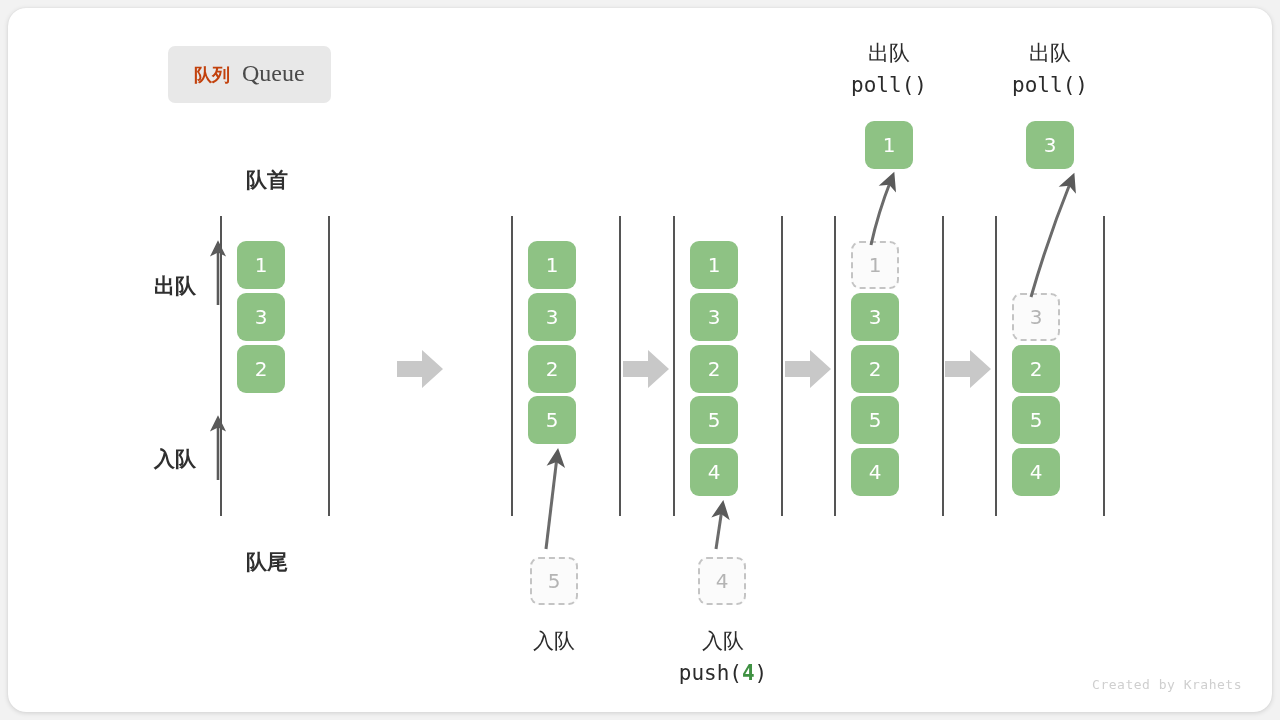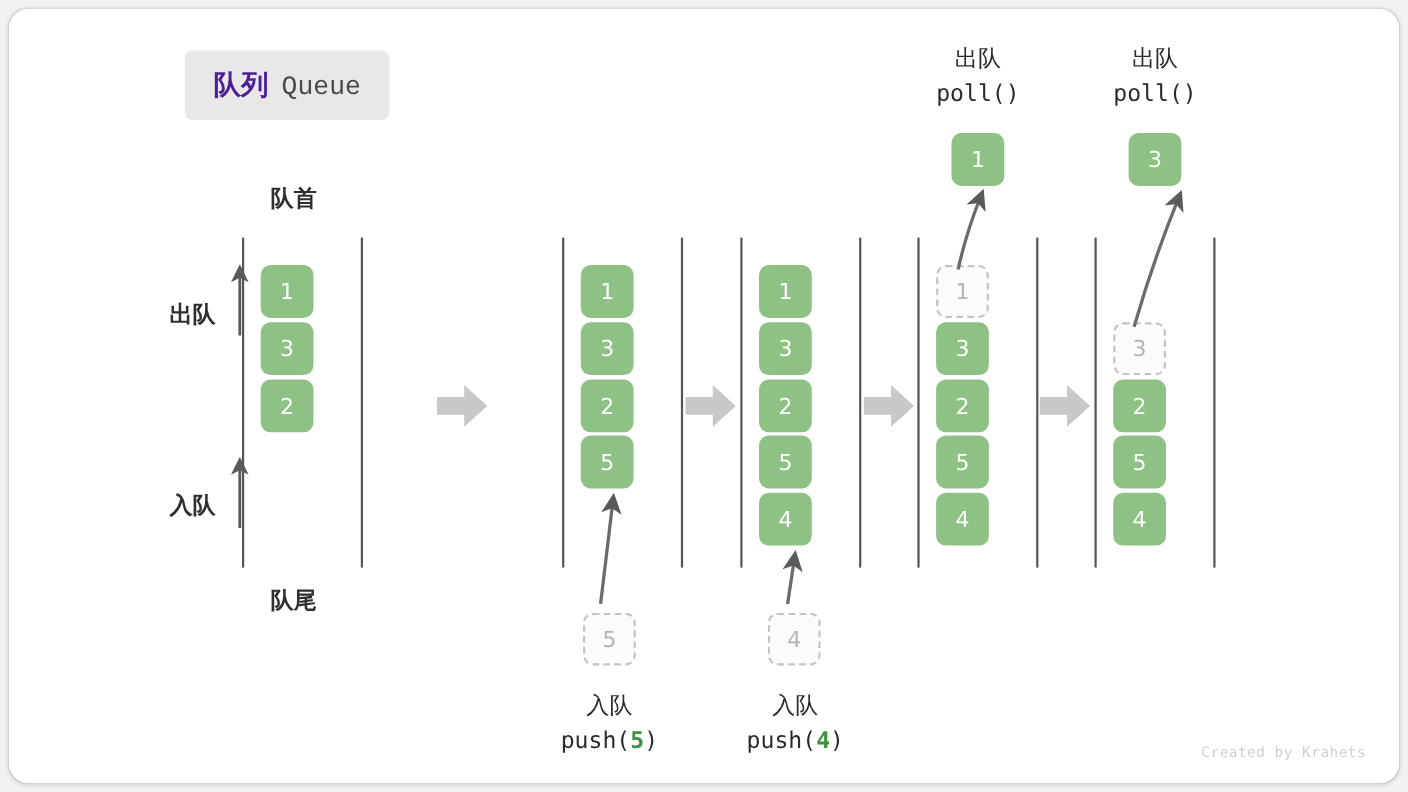--- a/index.html
+++ b/index.html
@@ -30,29 +30,29 @@
     top: 38px;
     padding: 14px 26px 16px 26px;
     background: #e8e8e8;
     border-radius: 7px;
     display: flex;
     align-items: baseline;
     gap: 12px;
     white-space: nowrap;
   }
   #title-badge .cn {
-    font-size: 25px;
+    font-size: 18px;
     font-weight: bold;
-    color: #4c1d95;
+    color: #c2410c;
     font-family: "DejaVu Sans", "Liberation Sans", sans-serif;
   }
   #title-badge .en {
     font-size: 24px;
     color: #4a4a4a;
-    font-family: Liberation Mono, monospace;
+    font-family: Liberation Serif, serif;
   }
 
   
   .cn-label {
     font-family: "DejaVu Sans", "Liberation Sans", sans-serif;
     font-weight: bold;
     font-size: 21px;
     color: #2f2f2f;
     white-space: nowrap;
   }
@@ -138,21 +138,21 @@
 <body>
 
 <div id="card">
 
   <div class="abs" id="title-badge">
     <span class="cn">队列</span>
     <span class="en">Queue</span>
   </div>
 
   <div class="abs cn-label" style="left:238px; top:158px;">队首</div>
-  <div class="abs cn-label" style="left:238px; top:524px;">队尾</div>
+  <div class="abs cn-label" style="left:238px; top:540px;">队尾</div>
 
   <div class="abs cn-label" style="left:146px; top:264px;">出队</div>
   <div class="abs cn-label" style="left:146px; top:437px;">入队</div>
 
   <div class="abs column" id="col-0" style="left:212px; top:208px; height:300px;">
       <div class="rail left"></div>
       <div class="rail right"></div>
       <div class="slot filled" style="top: 25px;">
         <span>1</span>
       </div>
@@ -257,21 +257,20 @@
 
   <div class="abs slot ghost" style="left:522px; top:549px; position:absolute;">
     <span>5</span>
   </div>
   <div class="abs slot ghost" style="left:690px; top:549px; position:absolute;">
     <span>4</span>
   </div>
 
   <div class="abs op-label" style="left:456px; top:618px; width:180px;">
     <span class="cn">入队</span>
-    <span class="code"><span>push(</span><span class="num">5</span><span>)</span></span>
   </div>
   <div class="abs op-label" style="left:625px; top:618px; width:180px;">
     <span class="cn">入队</span>
     <span class="code"><span>push(</span><span class="num">4</span><span>)</span></span>
   </div>
 
   <div class="abs op-label" style="left:791px; top:30px; width:180px;">
     <span class="cn">出队</span>
     <span class="code"><span>poll(</span><span class="num"></span><span>)</span></span>
   </div>

